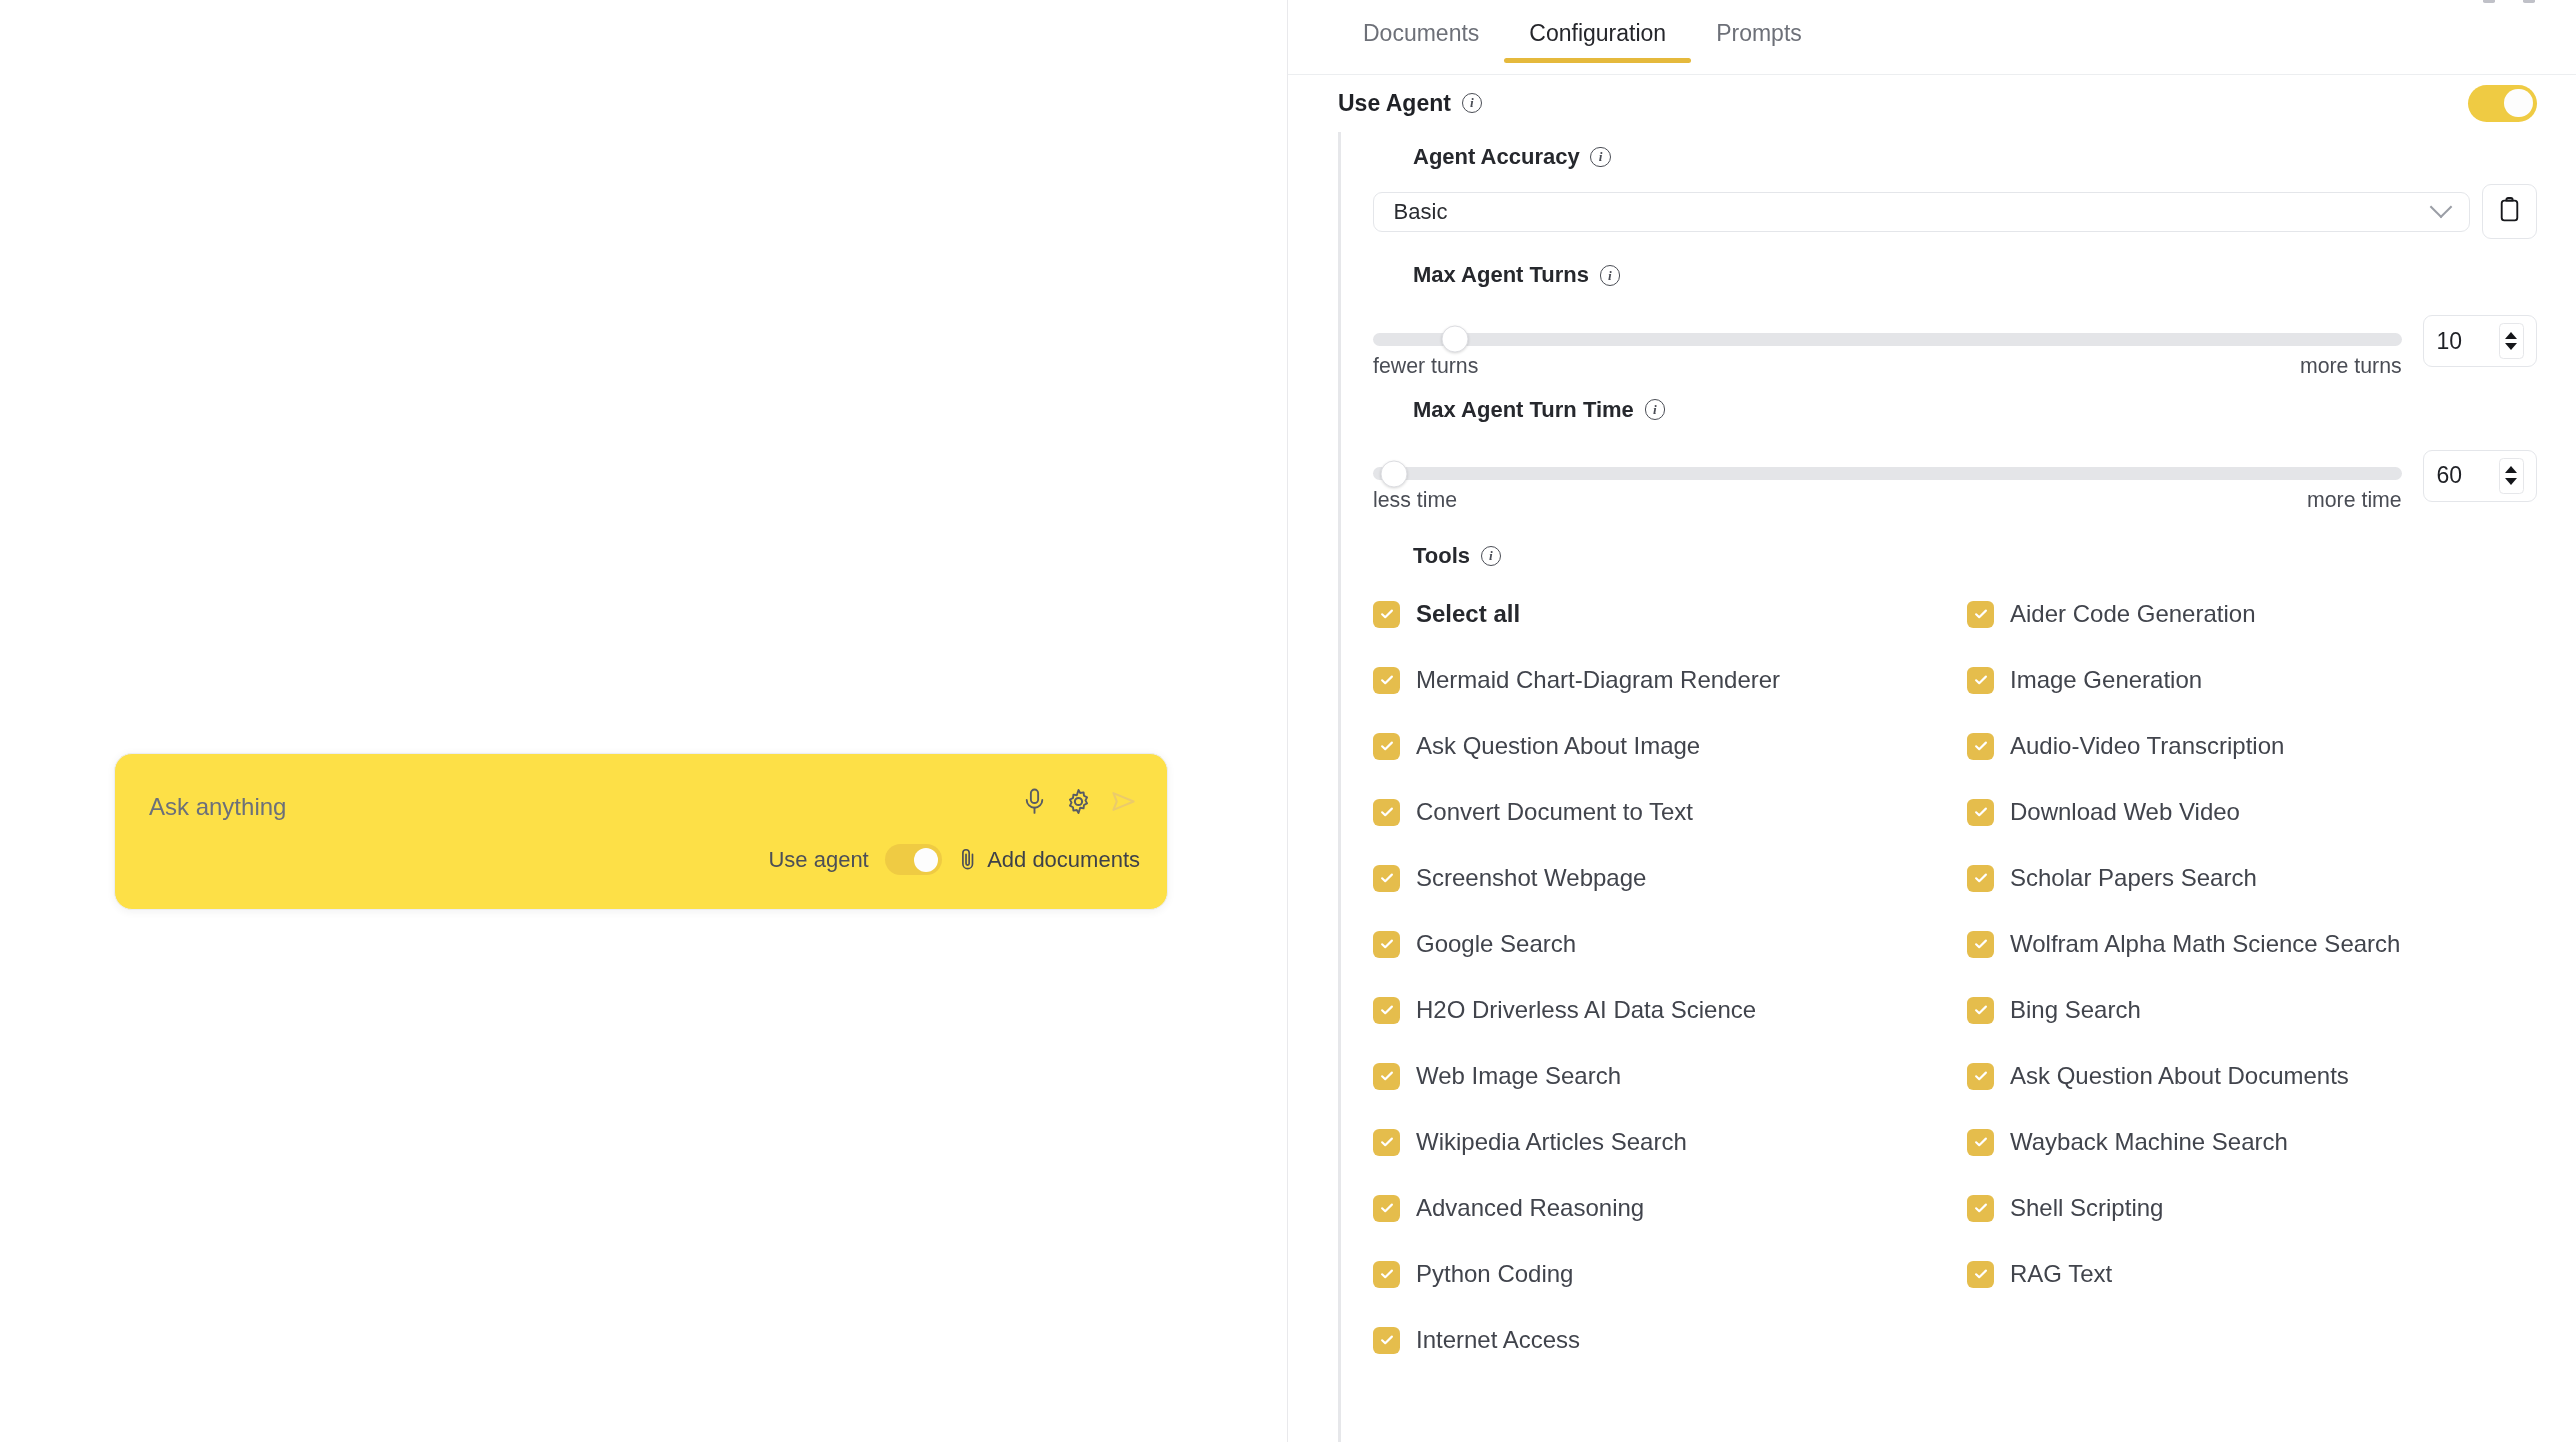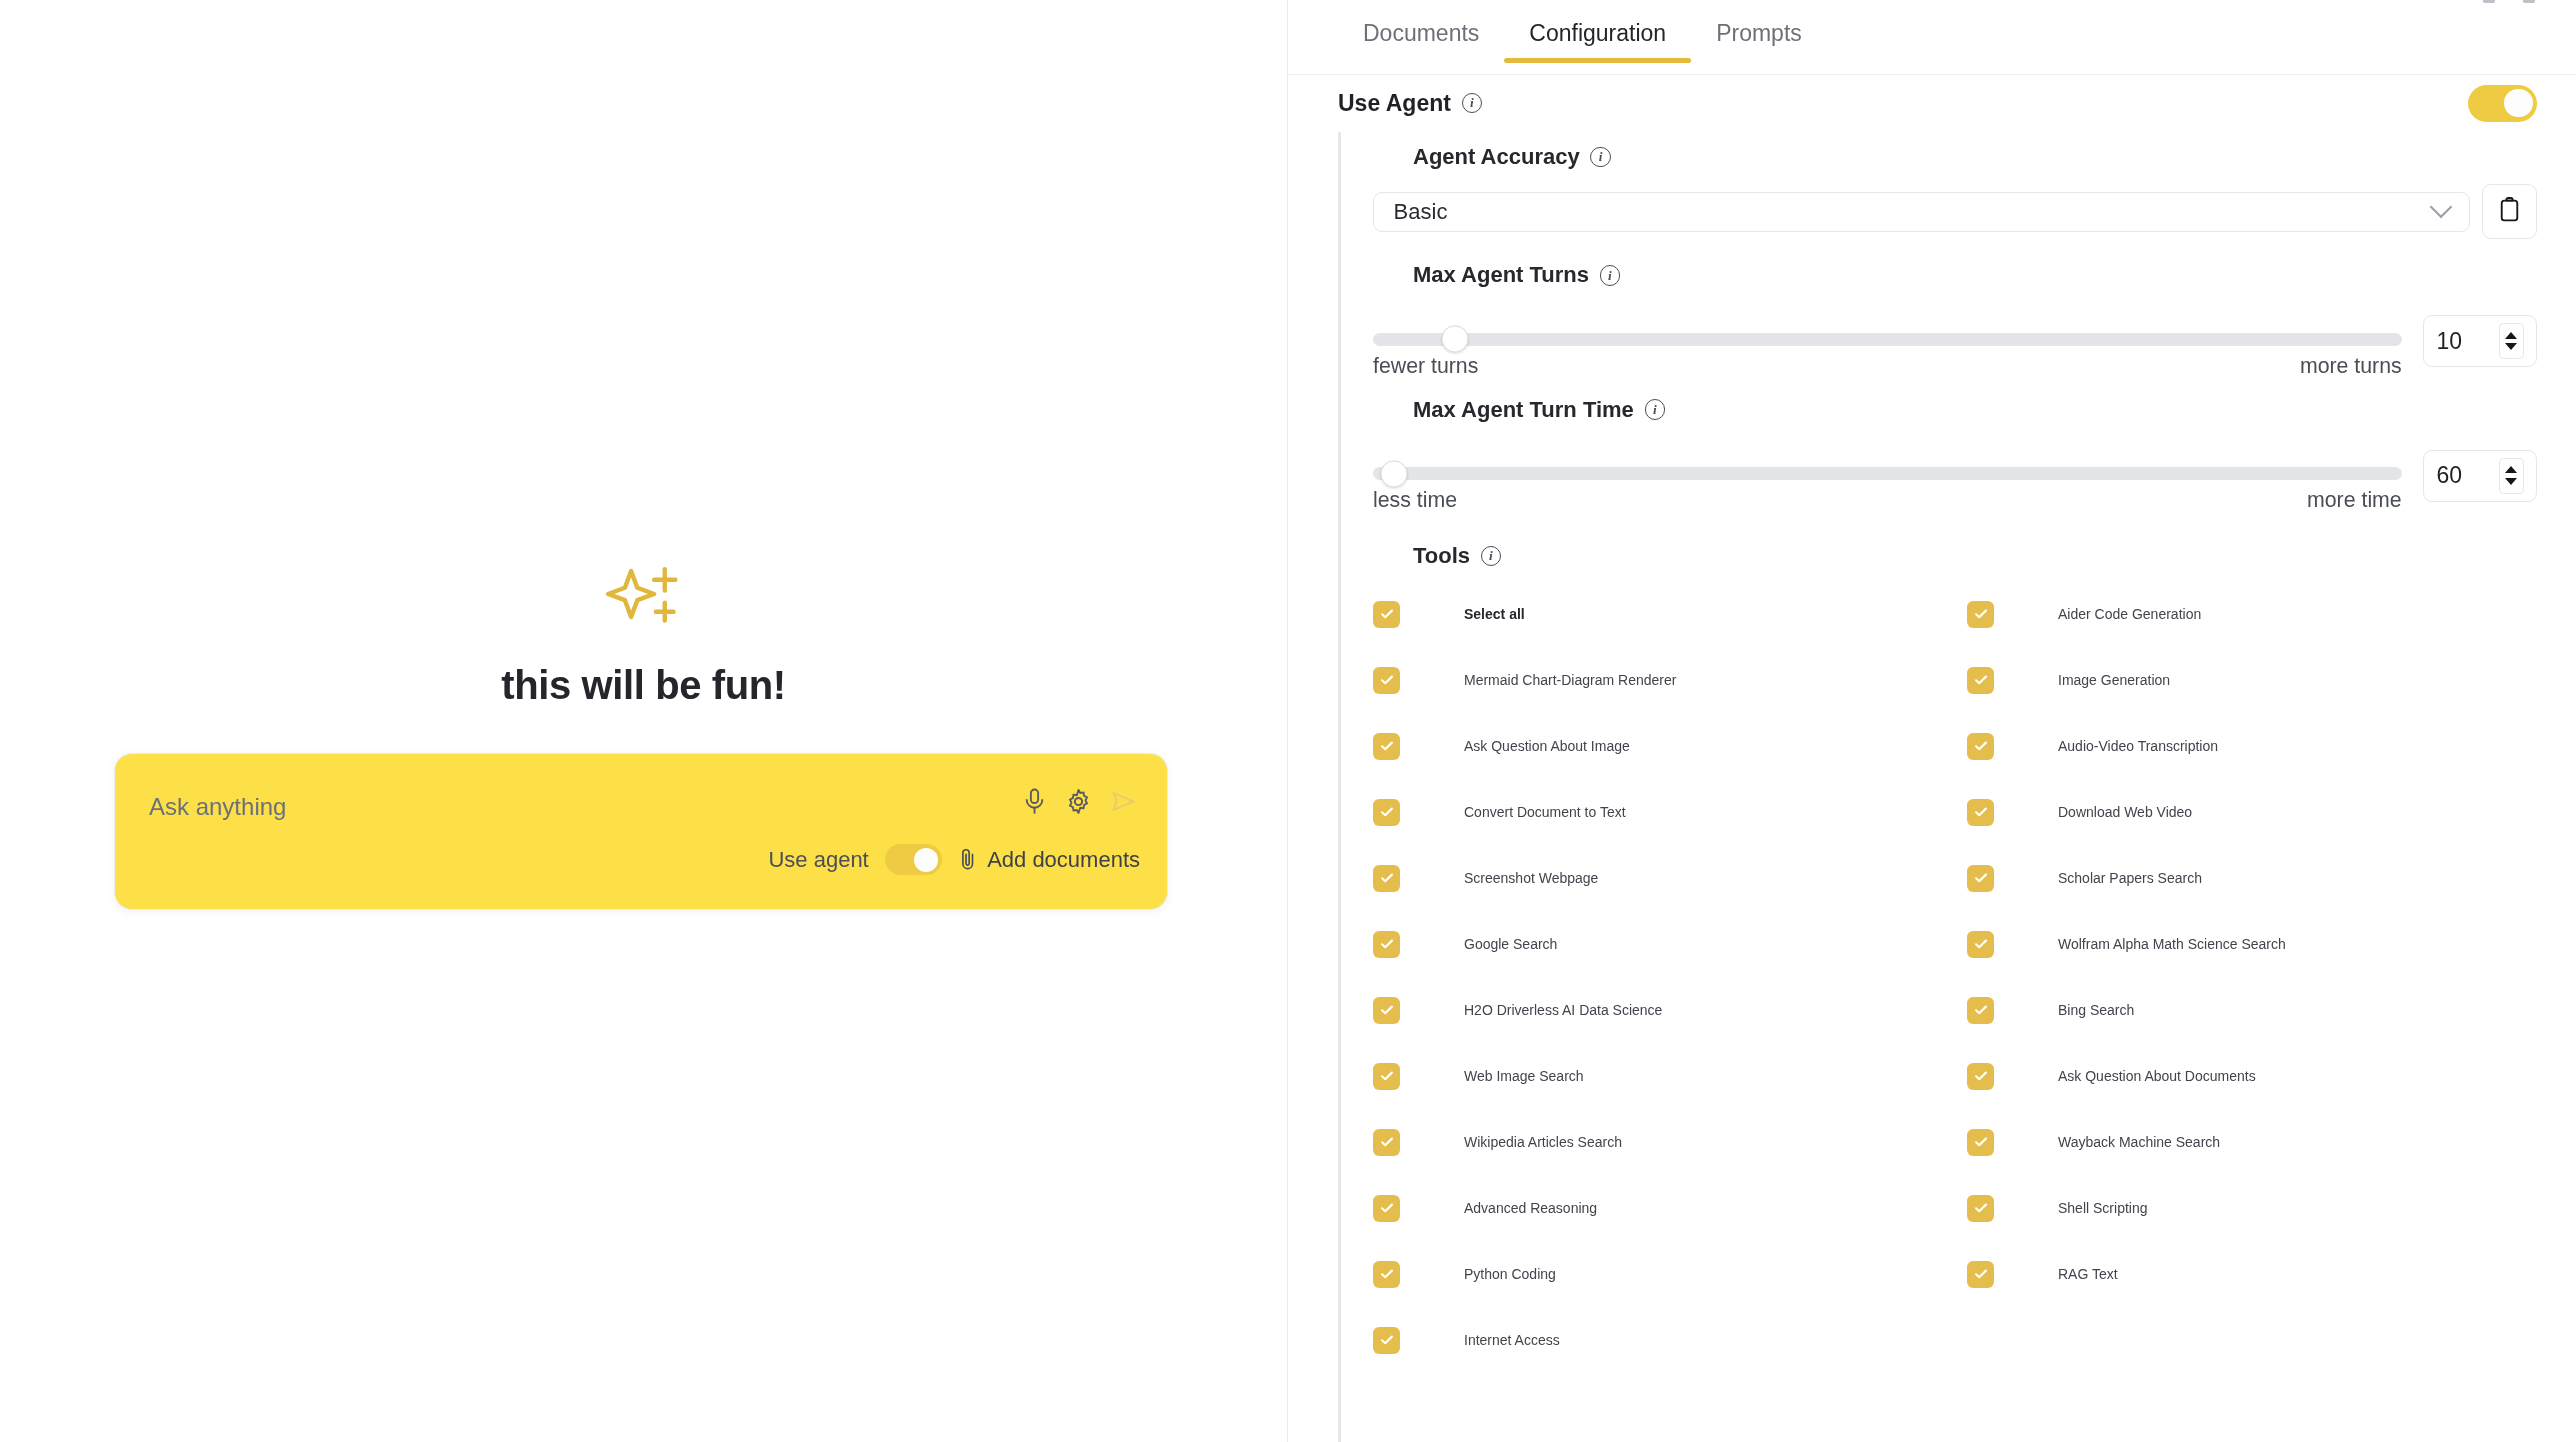--- a/index.html
+++ b/index.html
@@ -305,40 +305,30 @@
     width: 27px; height: 27px;
     border-radius: 6.2px;
     background: #E5BD4C;
     display: flex;
     align-items: center;
     justify-content: center;
     flex: 0 0 27px;
     cursor: pointer;
   }
   .cb svg { display: block; }
-  .tool-label { font-size: 14px; color: #41444c; white-space: nowrap; margin-left: 48px; }
+  .tool-label { font-size: 24px; color: #41444c; white-space: nowrap; }
   .tool-label.bold { font-weight: 700; color: #26282d; }
 </style>
 </head>
 <body>
 
 <div class="app">
 
   <div class="chat-pane">
 
-    <div class="hero">
-      <div class="sparkle-wrap">
-        <svg width="85" height="85" viewBox="0 0 96 96" fill="none">
-          <path d="M34 18 L41 37 L60 44 L41 51 L34 70 L27 51 L8 44 L27 37 Z" stroke="#E0B63C" stroke-width="5" stroke-linejoin="round" fill="none"></path>
-          <path d="M72 16 L72 40 M60 28 L84 28" stroke="#E0B63C" stroke-width="5" stroke-linecap="round"></path>
-          <path d="M72 54 L72 74 M62 64 L82 64" stroke="#E0B63C" stroke-width="5" stroke-linecap="round"></path>
-        </svg>
-      </div>
-      <div class="hero-title">this will be fun!</div>
-    </div>
 
     <div class="composer">
       <div class="composer-placeholder">Ask anything</div>
 
       <div class="composer-icons">
         <span class="icon-btn">
           <svg width="25" height="27" viewBox="0 0 24 26" fill="none">
             <rect x="8.5" y="1.5" width="7" height="13" rx="3.5" stroke="#585b64" stroke-width="1.8"></rect>
             <path d="M4.5 11.5a7.5 7.5 0 0 0 15 0" stroke="#585b64" stroke-width="1.8" stroke-linecap="round"></path>
             <path d="M12 19v5" stroke="#585b64" stroke-width="1.8" stroke-linecap="round"></path>

